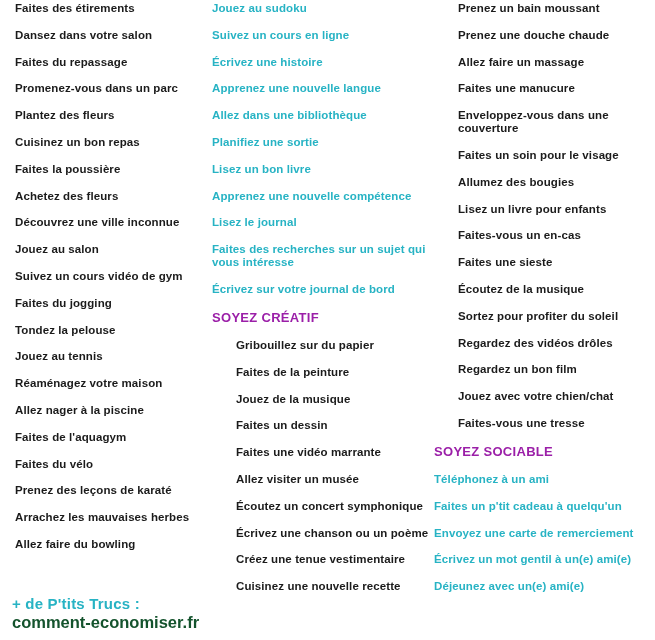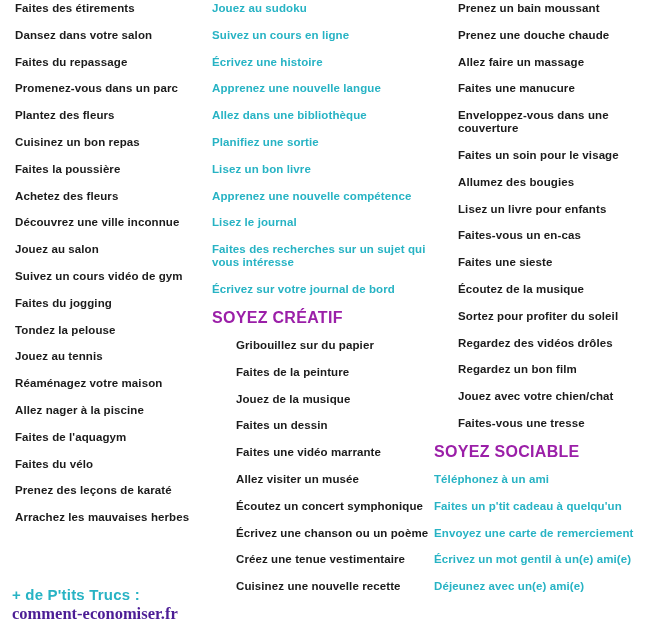--- a/index.html
+++ b/index.html
@@ -32,51 +32,50 @@
     line-height: 13px;
     margin-bottom: 13.8px;
     font-weight: bold;
     letter-spacing: 0.1px;
   }
   .col1 .item { color: #1b1b1b; }
   .col2 .item, .col3 .item { color: #27b3c4; }
   .col2 .item.dark, .col3 .item.dark { color: #1b1b1b; padding-left: 24px; }
 
   .heading {
-    font-size: 16px;
+    font-size: 13px;
     line-height: 13px;
     font-weight: bold;
     color: #9b1fa8;
     margin-top: 15px;
     margin-bottom: 15px;
     letter-spacing: 0.3px;
   }
 
   .footer {
     position: absolute;
     left: 0;
-    bottom: 17px;
+    bottom: 8px;
     width: 260px;
     padding-left: 12px;
     box-sizing: border-box;
   }
   .footer-line1 {
     font-size: 15px;
     font-weight: bold;
     color: #27b3c4;
     line-height: 18px;
     letter-spacing: 0.2px;
   }
   .footer-line2 {
     font-size: 16.5px;
     font-weight: bold;
-    color: #4c1d95;
+    color: #14532d;
     line-height: 19px;
     letter-spacing: 0px;
-    font-family: Liberation Serif, serif;
   }
 </style>
 </head>
 <body>
 
 <div class="columns">
 
   <div class="column col1">
     <div class="item">Faites des étirements</div>
     <div class="item">Dansez dans votre salon</div>
@@ -91,20 +90,21 @@
     <div class="item">Suivez un cours vidéo de gym</div>
     <div class="item">Faites du jogging</div>
     <div class="item">Tondez la pelouse</div>
     <div class="item">Jouez au tennis</div>
     <div class="item">Réaménagez votre maison</div>
     <div class="item">Allez nager à la piscine</div>
     <div class="item">Faites de l'aquagym</div>
     <div class="item">Faites du vélo</div>
     <div class="item">Prenez des leçons de karaté</div>
     <div class="item">Arrachez les mauvaises herbes</div>
+    <div class="item">Allez faire du bowling</div>
   </div>
 
   <div class="column col2">
     <div class="item">Jouez au sudoku</div>
     <div class="item">Suivez un cours en ligne</div>
     <div class="item">Écrivez une histoire</div>
     <div class="item">Apprenez une nouvelle langue</div>
     <div class="item">Allez dans une bibliothèque</div>
     <div class="item">Planifiez une sortie</div>
     <div class="item">Lisez un bon livre</div>

